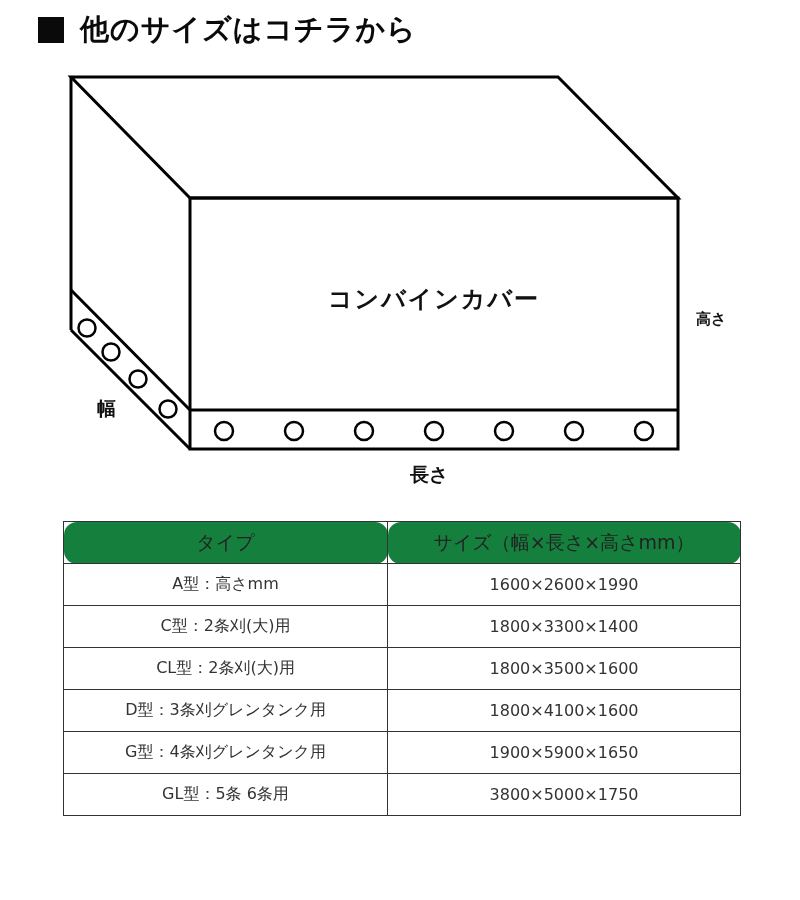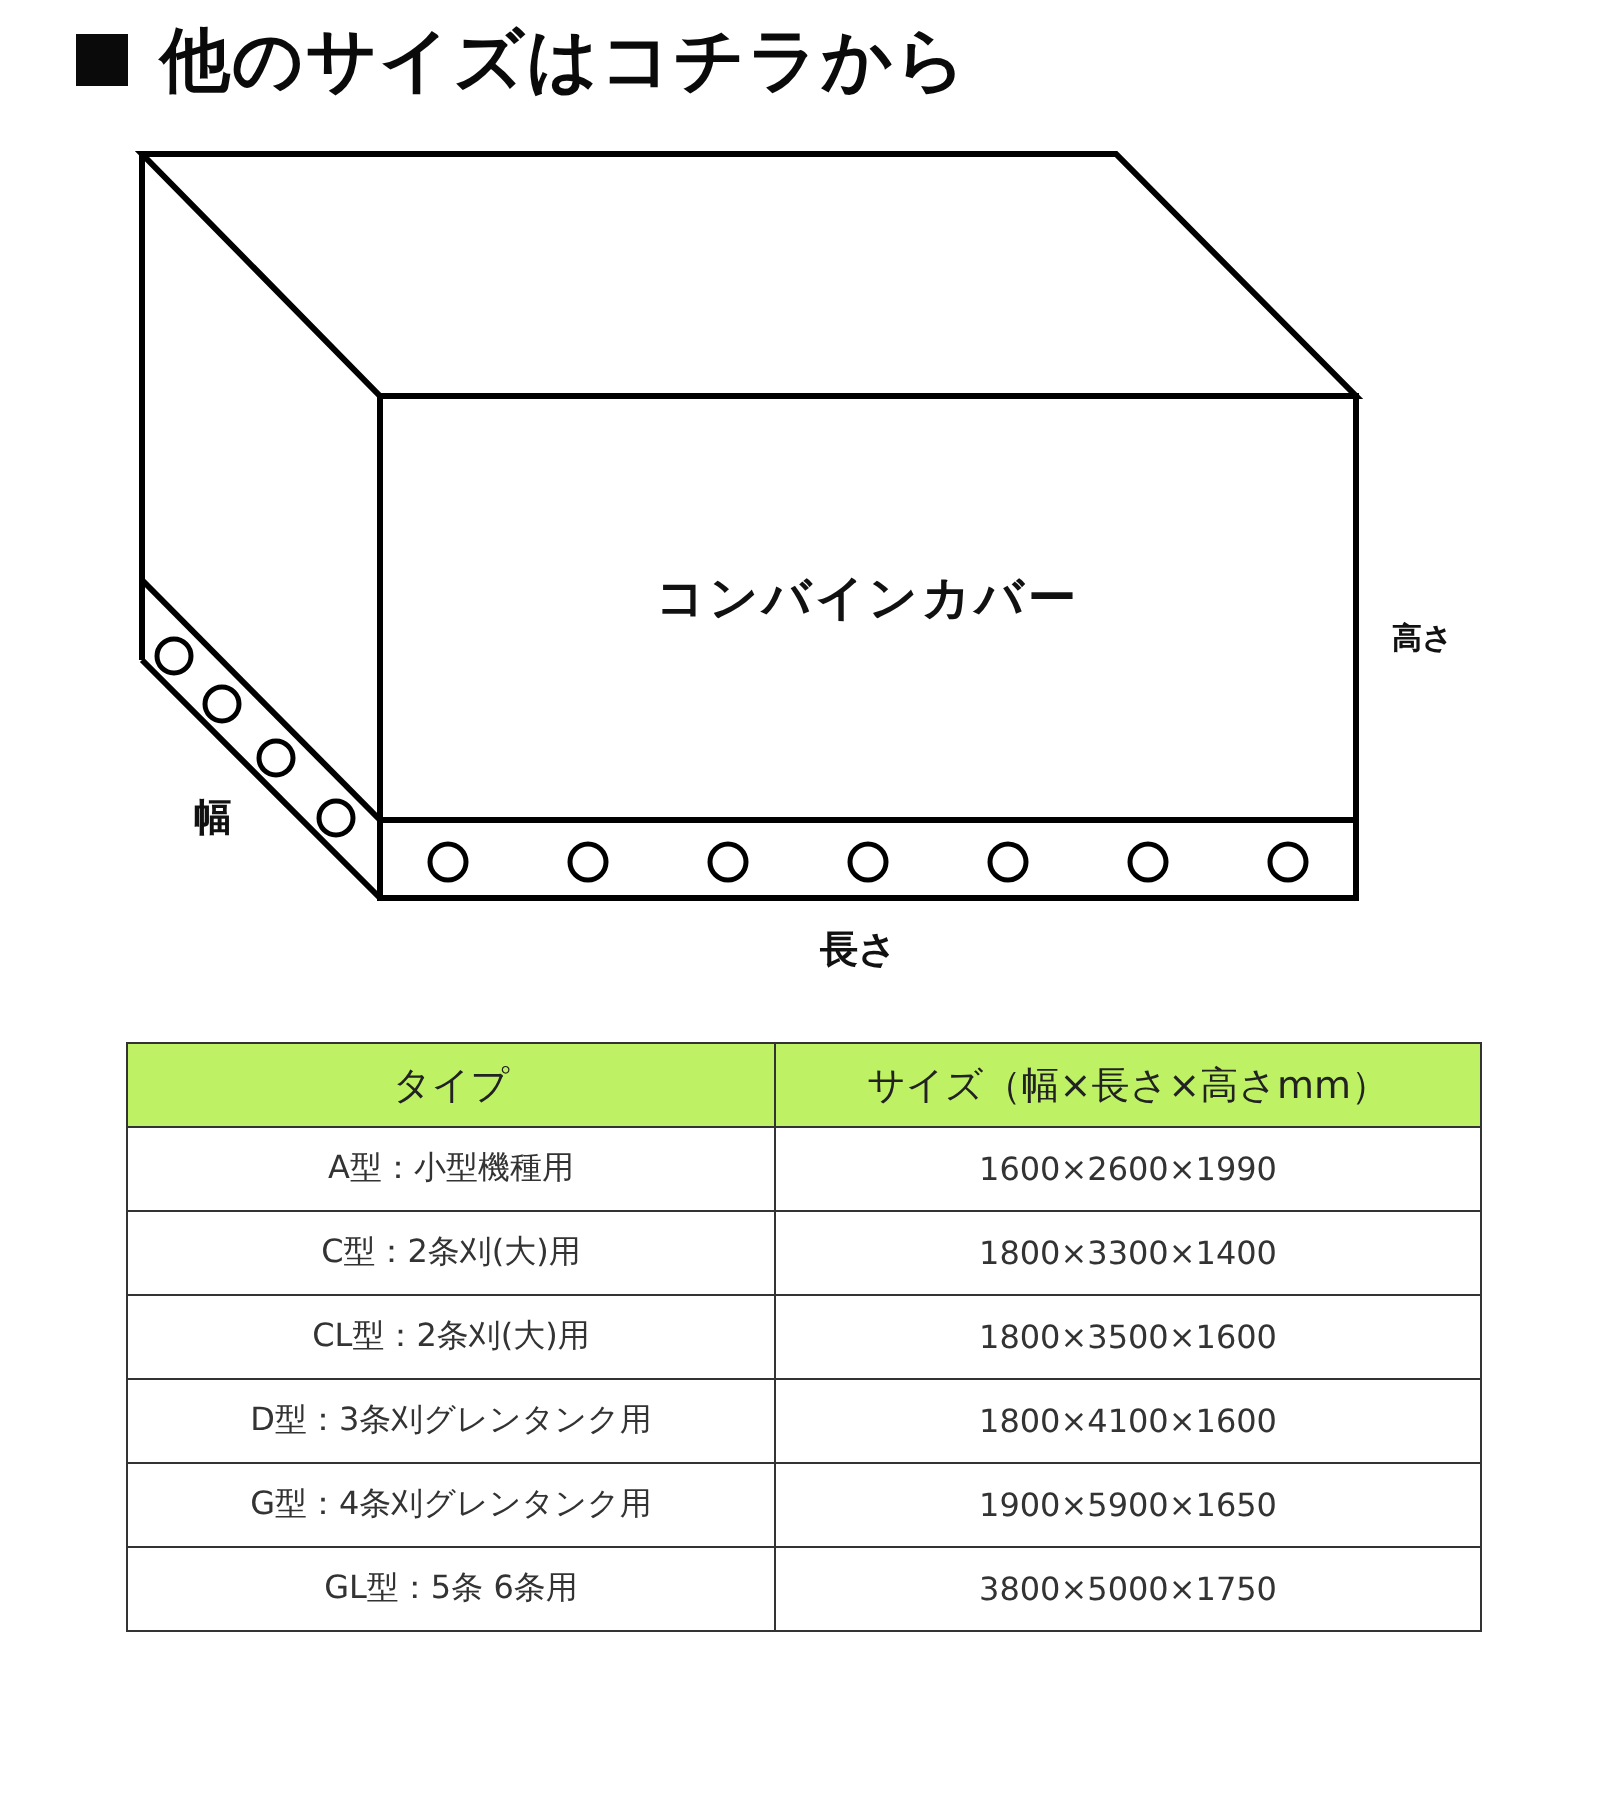--- a/index.html
+++ b/index.html
@@ -1,31 +1,31 @@
 <!DOCTYPE html>
 <html><head>
   <meta charset="utf-8">
   <style>
     html, body { margin: 0; padding: 0; background: #ffffff; }
     body { width: 800px; height: 900px; position: relative; overflow: hidden;
            font-family: "DejaVu Sans", "Liberation Sans", sans-serif; color: #111; }
     .title { position: absolute; left: 38px; top: 10px; height: 40px; display: flex; align-items: center; }
     .title-square { width: 26px; height: 26px; background: #0a0a0a; margin-right: 16px; }
-    .title-text { font-size: 35px; font-weight: bold; letter-spacing: 1px; color: #0a0a0a; }
+    .title-text { font-size: 29px; font-weight: bold; letter-spacing: 1px; color: #0a0a0a; }
     .diagram { position: absolute; left: 0; top: 60px; width: 800px; height: 440px; }
     .diagram svg { position: absolute; left: 0; top: 0; }
     .lbl { position: absolute; font-weight: bold; color: #111; }
     .product-name { left: 190px; width: 488px; top: 223px; text-align: center; font-size: 24px; letter-spacing: 2px; }
     .lbl-height { left: 696px; top: 250px; font-size: 15px; }
     .lbl-width { left: 97px; top: 336px; font-size: 19px; }
     .lbl-length { left: 410px; top: 402px; font-size: 19px; }
     table.spec { position: absolute; left: 63px; top: 521px; width: 678px; border-collapse: collapse;
                  font-size: 16px; color: #333; }
     table.spec th, table.spec td { border: 1.5px solid #333; text-align: center; height: 41px; padding: 0; }
-    table.spec th { background: #bef264; font-weight: normal; font-size: 19px; color: #222; }
+    table.spec th { background: #15803d; font-weight: normal; font-size: 19px; color: #222; border-radius: 13px; }
     table.spec th.c1, table.spec td.c1 { width: 323px; }
   </style>
 </head>
 <body>
 
 <div class="title">
   <div class="title-square"></div>
   <div class="title-text">他のサイズはコチラから</div>
 </div>
 
@@ -66,21 +66,21 @@
 
 <table class="spec">
   <thead>
     <tr>
       <th class="c1">タイプ</th>
       <th>サイズ（幅×長さ×高さmm）</th>
     </tr>
   </thead>
   <tbody>
     <tr>
-      <td class="c1">A型：小型機種用</td>
+      <td class="c1">A型：高さmm</td>
       <td>1600×2600×1990</td>
     </tr>
     <tr>
       <td class="c1">C型：2条刈(大)用</td>
       <td>1800×3300×1400</td>
     </tr>
     <tr>
       <td class="c1">CL型：2条刈(大)用</td>
       <td>1800×3500×1600</td>
     </tr>

